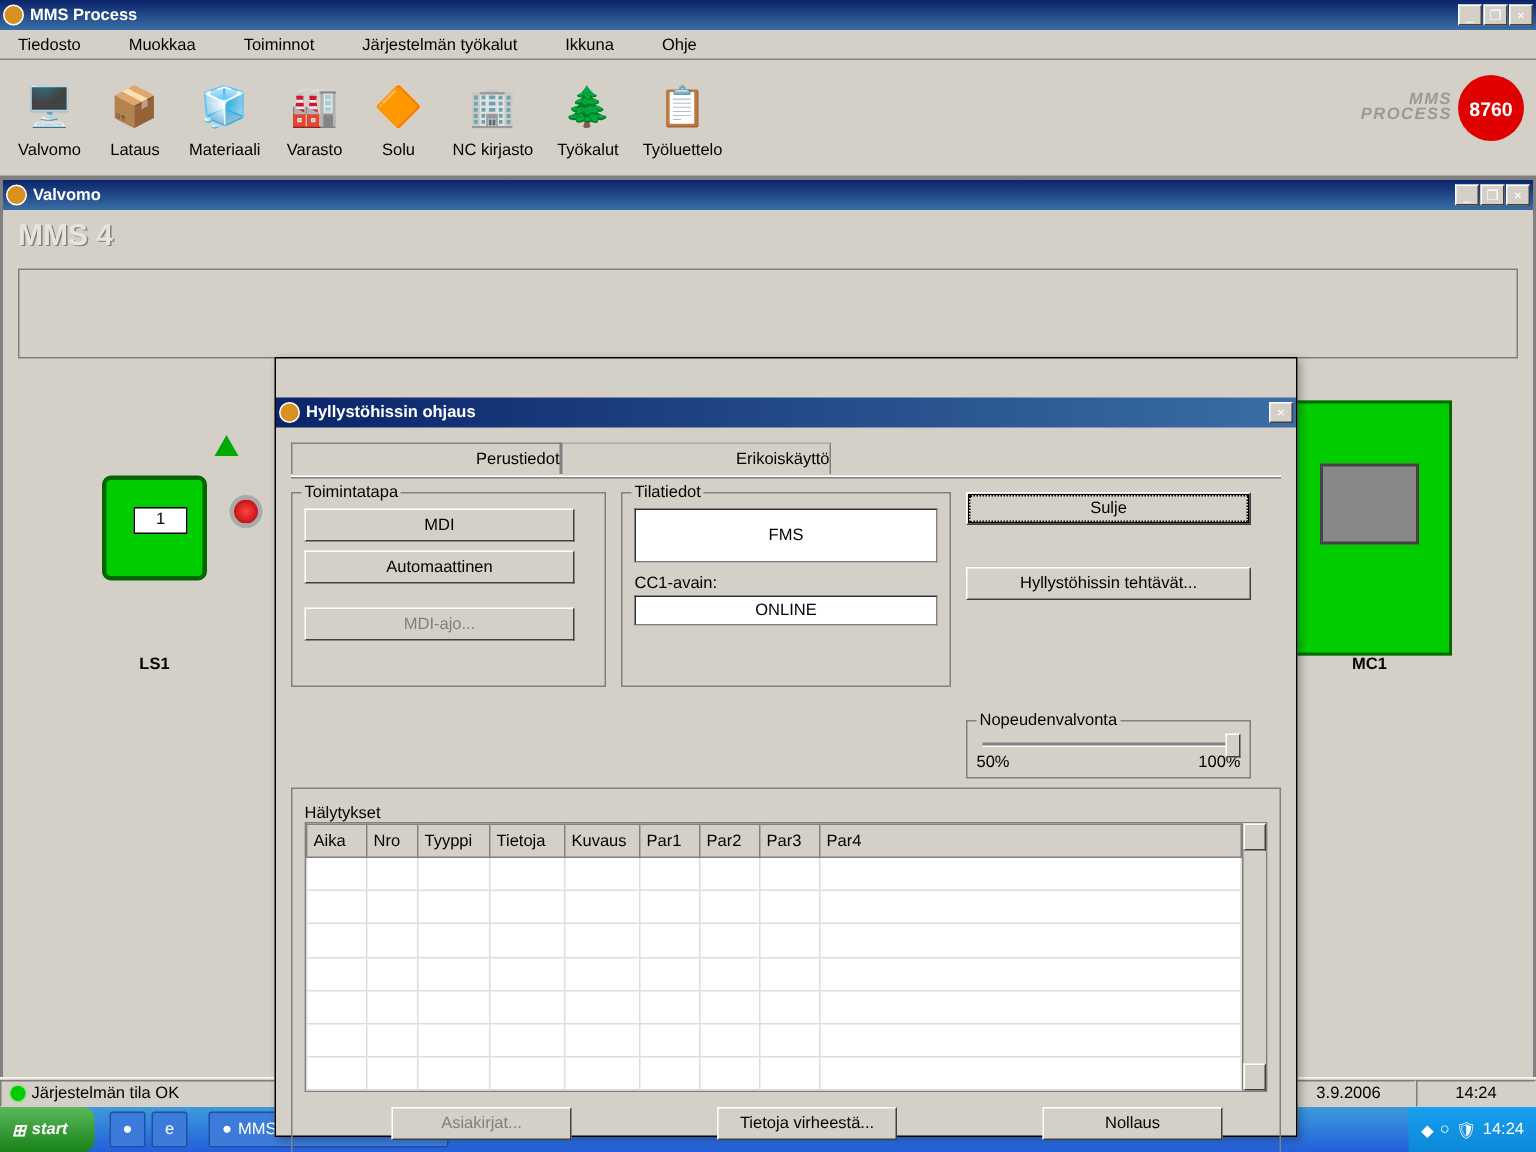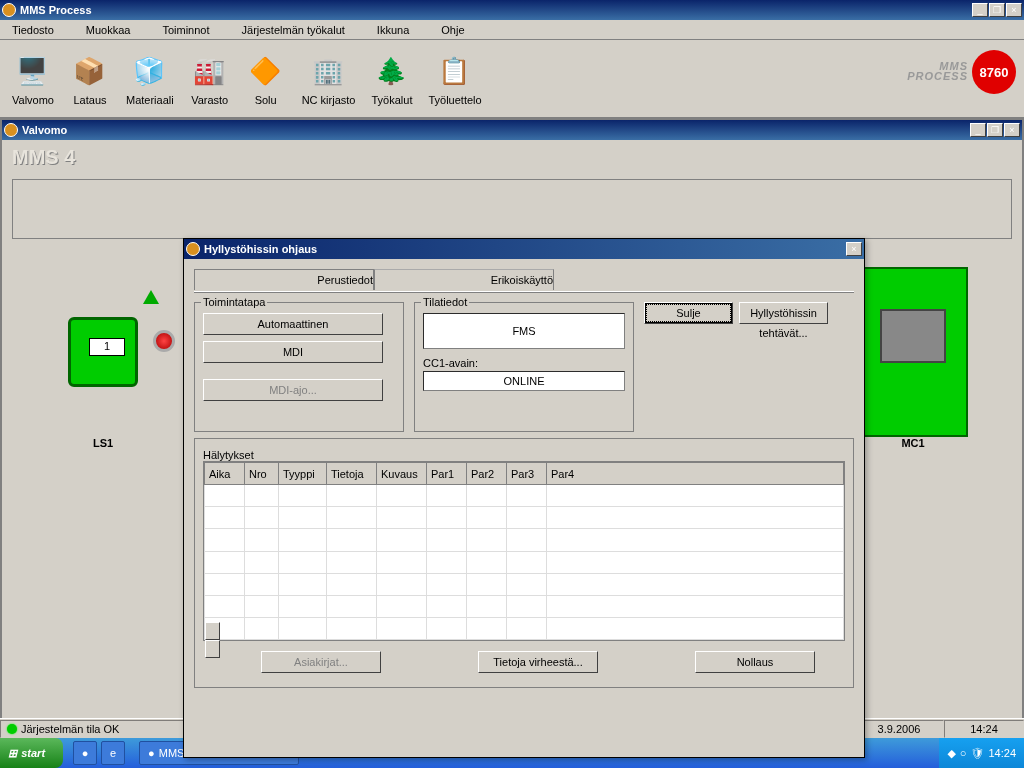--- a/index.html
+++ b/index.html
@@ -34,42 +34,42 @@
 .mc1box::before{content:"";position:absolute;top:40px;left:20px;right:20px;height:50px;background:#888;border:2px solid #444;}
 .statusbar{position:absolute;bottom:30px;left:0;right:0;height:20px;background:#d4d0c8;border-top:1px solid #fff;display:flex;align-items:center;}
 .statusbar .cell{border:1px inset #d4d0c8;height:18px;padding:2px 6px;display:flex;align-items:center;}
 .led{width:10px;height:10px;background:#0c0;border-radius:50%;margin-right:4px;box-shadow:0 0 2px #0f0;}
 .taskbar{position:absolute;bottom:0;left:0;right:0;height:30px;background:linear-gradient(#3e9bda,#245edb);display:flex;align-items:center;}
 .startbtn{height:30px;padding:0 18px 0 8px;background:linear-gradient(#5bb85b,#178217);color:#fff;font-weight:bold;font-style:italic;font-size:13px;border-radius:0 8px 8px 0;display:flex;align-items:center;gap:4px;}
 .taskbar .tbitem{height:24px;background:#3d7bda;border:1px solid #2050a0;margin-left:4px;padding:0 8px;color:#fff;display:flex;align-items:center;gap:4px;border-radius:2px;}
 .tray{margin-left:auto;height:30px;background:linear-gradient(#16a0f0,#0d87d8);padding:0 8px;display:flex;align-items:center;gap:4px;color:#fff;}
 
 .dialog{position:absolute;left:183px;top:120px;width:682px;height:520px;background:#d4d0c8;border:1px solid #000;box-shadow:2px 2px 6px rgba(0,0,0,.3);z-index:50;}
-.dialog .titlebar{background:linear-gradient(90deg,#0a246a,#3a6ea5);}
+.dialog .titlebar{background:linear-gradient(90deg,#0a246a,#3a6ea5);margin-top:26px;}
 .dialog-body{padding:10px;}
 .tabs{display:flex;margin-bottom:2px;}
 .tab{border:1px solid #808080;border-bottom:none;padding:4px 0;width:180px;text-align:right;background:#d4d0c8;cursor:pointer;}
 .tab.active{background:#d4d0c8;position:relative;z-index:2;}
 .tab:not(.active){border-top-color:#aaa;color:#000;}
 .tabline{border-top:1px solid #fff;border-bottom:1px solid #808080;height:2px;margin-bottom:8px;position:relative;top:-1px;}
 .row1{display:flex;gap:10px;}
 .groupbox{border:1px solid #808080;padding:10px 8px 8px;position:relative;}
 .groupbox .legend{position:absolute;top:-7px;left:6px;background:#d4d0c8;padding:0 2px;}
 .btn{height:22px;border:1px solid #fff;border-right-color:#404040;border-bottom-color:#404040;background:#d4d0c8;width:180px;text-align:center;line-height:20px;cursor:pointer;margin-bottom:6px;}
 .btn.dashed{box-shadow:inset 0 0 0 1px #000;outline:1px dotted #000;outline-offset:-3px;}
 .btn.disabled{color:#808080;cursor:default;}
 .displaybox{border:1px inset #808080;background:#fff;height:36px;display:flex;align-items:center;justify-content:center;}
 .displaybox.s{height:20px;}
-.rightcol{display:flex;flex-direction:row;gap:6px;}
+.rightcol{display:flex;flex-direction:column;gap:22px;}
 .slider-wrap{position:relative;padding:8px 6px 4px;}
 .slider-track{height:3px;background:#808080;border-bottom:1px solid #fff;position:relative;margin:6px 4px 4px;}
 .slider-thumb{position:absolute;right:-4px;top:-6px;width:10px;height:16px;background:#d4d0c8;border:1px solid #404040;border-top-color:#fff;border-left-color:#fff;}
 .slider-labels{display:flex;justify-content:space-between;font-size:10px;}
 .alarmbox{border:1px solid #808080;padding:10px 8px 8px;margin-top:6px;position:relative;}
-.grid{border:1px solid #808080;background:#fff;height:180px;display:flex;flex-direction:column;}
+.grid{border:1px solid #808080;background:#fff;height:180px;display:flex;}
 .gridtable{flex:1;border-collapse:collapse;width:100%;}
 .gridtable th{background:#d4d0c8;border:1px solid #808080;padding:2px 4px;font-weight:normal;text-align:left;height:20px;}
 .gridtable td{border:1px solid #ddd;height:20px;}
 .gridscroll{width:16px;background:#d4d0c8;border-left:1px solid #808080;position:relative;}
 .gridscroll::before,.gridscroll::after{content:"";position:absolute;left:0;right:0;height:16px;background:#d4d0c8;border:1px solid #404040;border-top-color:#fff;border-left-color:#fff;}
 .gridscroll::before{top:0;}
 .gridscroll::after{bottom:0;}
 .bottombtns{display:flex;justify-content:flex-end;gap:50px;margin-top:10px;padding-right:30px;}
 .bottombtns .btn{width:120px;margin-left:47px;}
 </style>
@@ -182,41 +182,51 @@
     <div class="dialog-body">
       <div class="tabs">
         <div class="tab active">Perustiedot</div>
         <div class="tab">Erikoiskäyttö</div>
       </div>
       <div class="tabline"></div>
 
       <div class="row1">
         <div class="groupbox" style="width:210px;height:130px;">
           <div class="legend">Toimintatapa</div>
+          <div class="btn">MDI</div>
           <div class="btn">Automaattinen</div>
-          <div class="btn">MDI</div>
           <div style="height:10px;"></div>
           <div class="btn disabled">MDI-ajo...</div>
         </div>
 
         <div class="groupbox" style="width:220px;height:130px;">
           <div class="legend">Tilatiedot</div>
           <div class="displaybox">
               <span>FMS</span>
             </div>
           <div style="margin-top:8px;">CC1-avain:</div>
           <div class="displaybox s" style="margin-top:2px;">
               <span>ONLINE</span>
             </div>
         </div>
 
         <div class="rightcol" style="width:190px;">
           <div class="btn dashed" style="width:190px;">Sulje</div>
           <div class="btn" style="width:190px;">Hyllystöhissin tehtävät...</div>
           <div style="flex:1;"></div>
+          <div class="groupbox slider-wrap" style="width:190px;margin-top:30px;">
+            <div class="legend">Nopeudenvalvonta</div>
+            <div class="slider-track">
+                <div class="slider-thumb"></div>
+              </div>
+            <div class="slider-labels">
+                <span>50%</span>
+                <span>100%</span>
+              </div>
+          </div>
         </div>
       </div>
 
       <div class="alarmbox">
         <div class="legend">Hälytykset</div>
         <div class="grid">
           <table class="gridtable">
             <tbody>
                 <tr>
               <th style="width:40px;">Aika</th>

